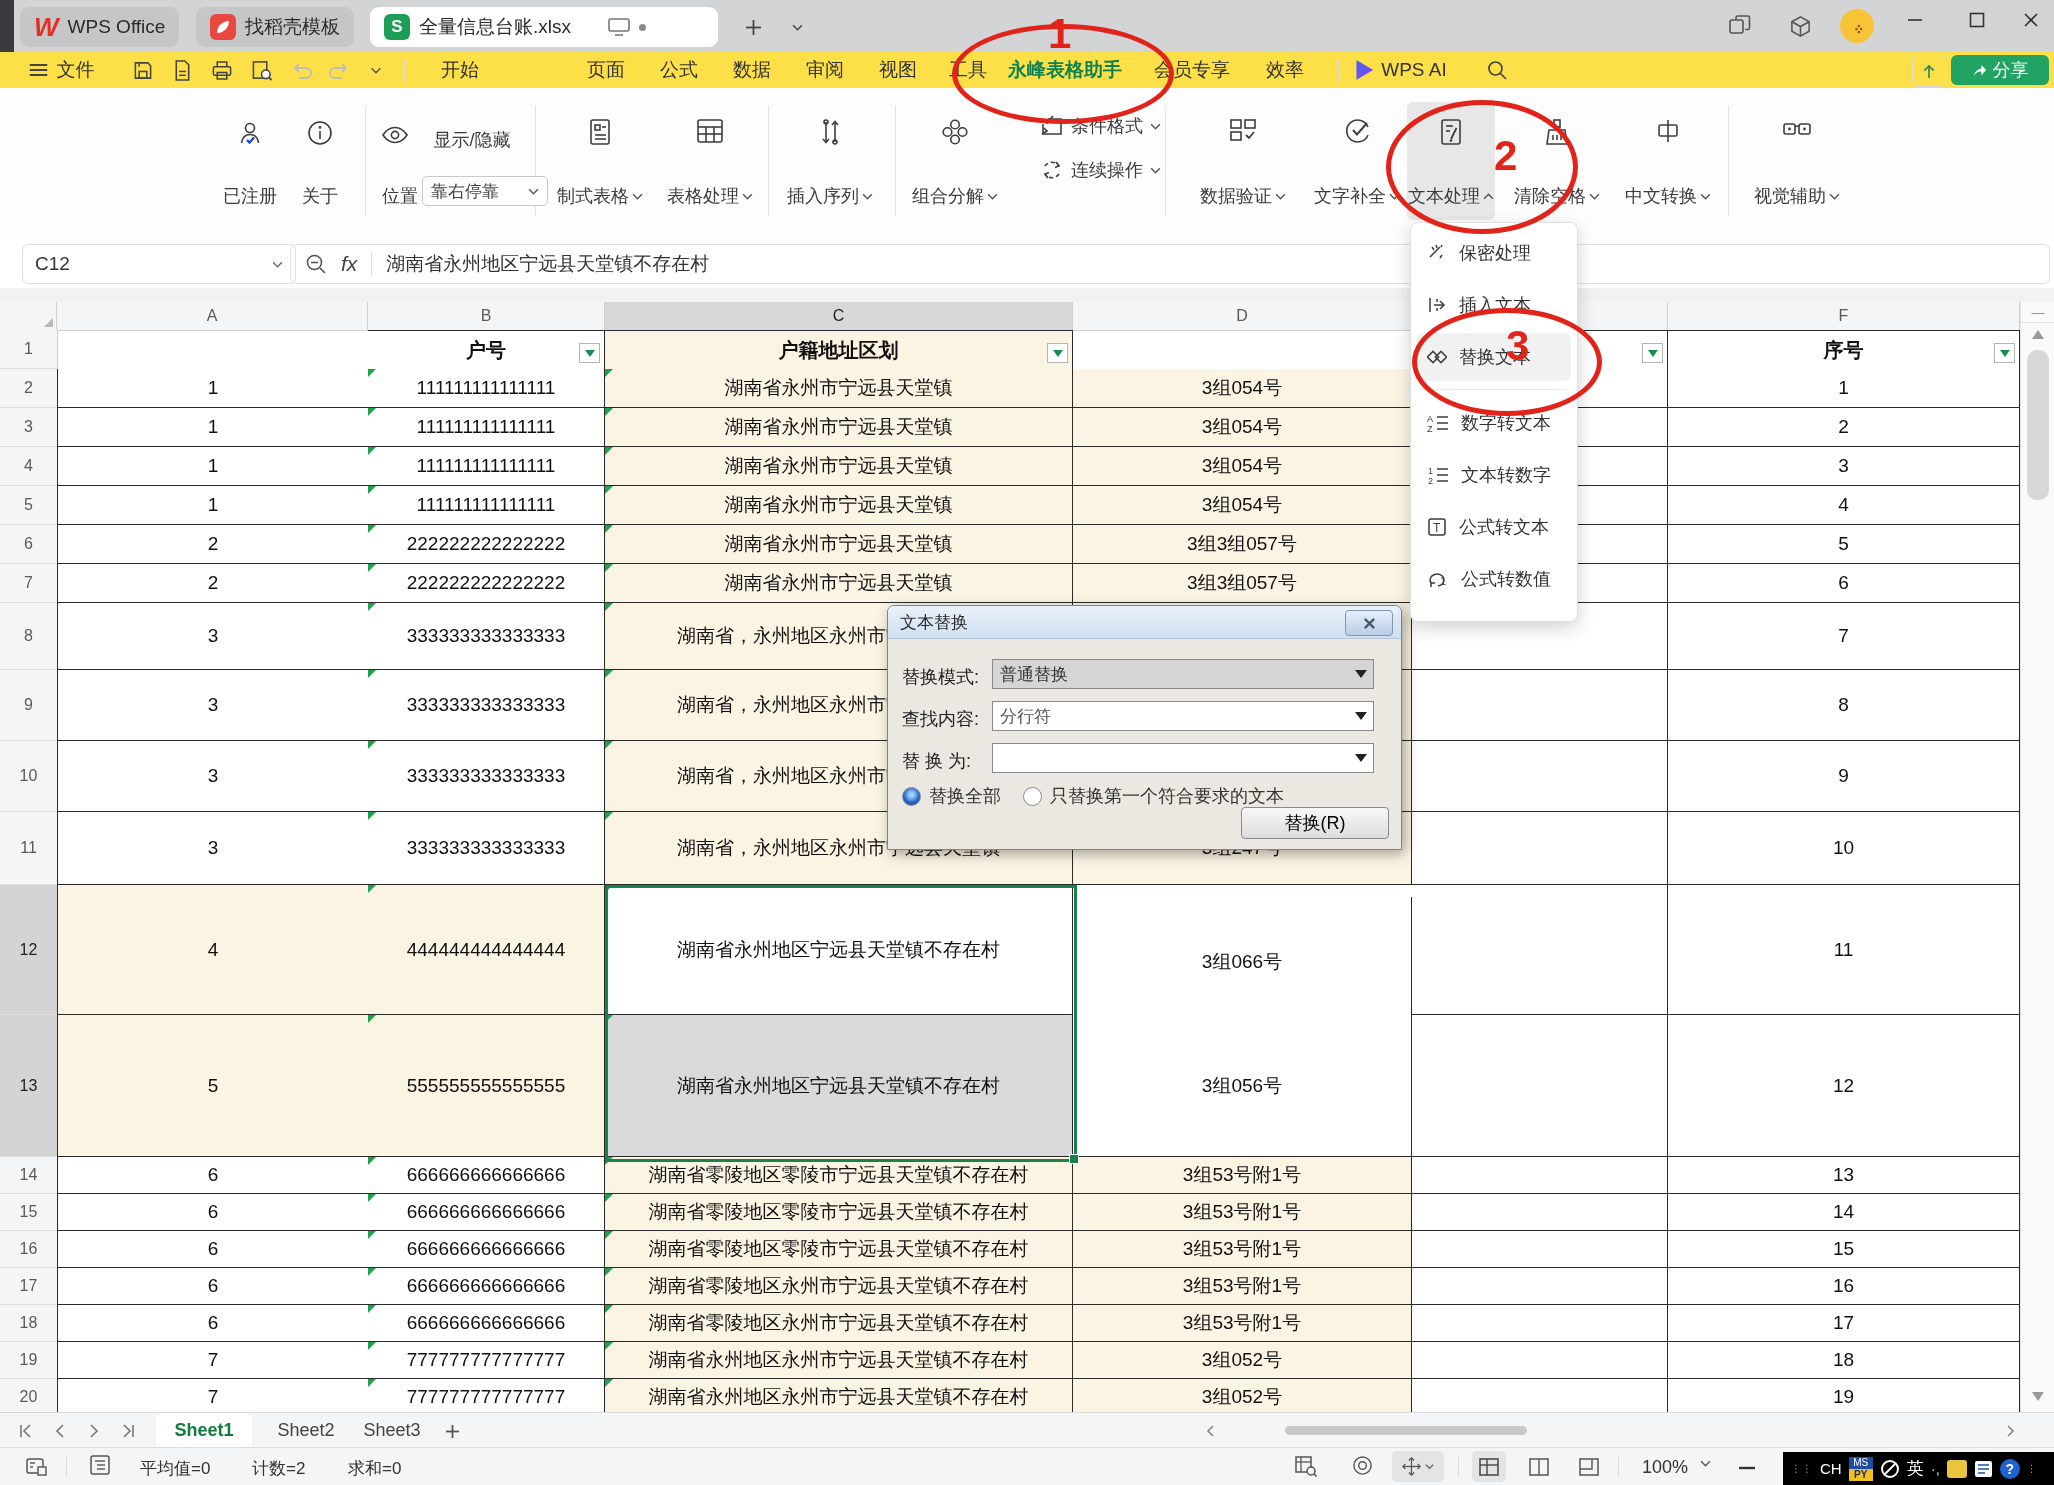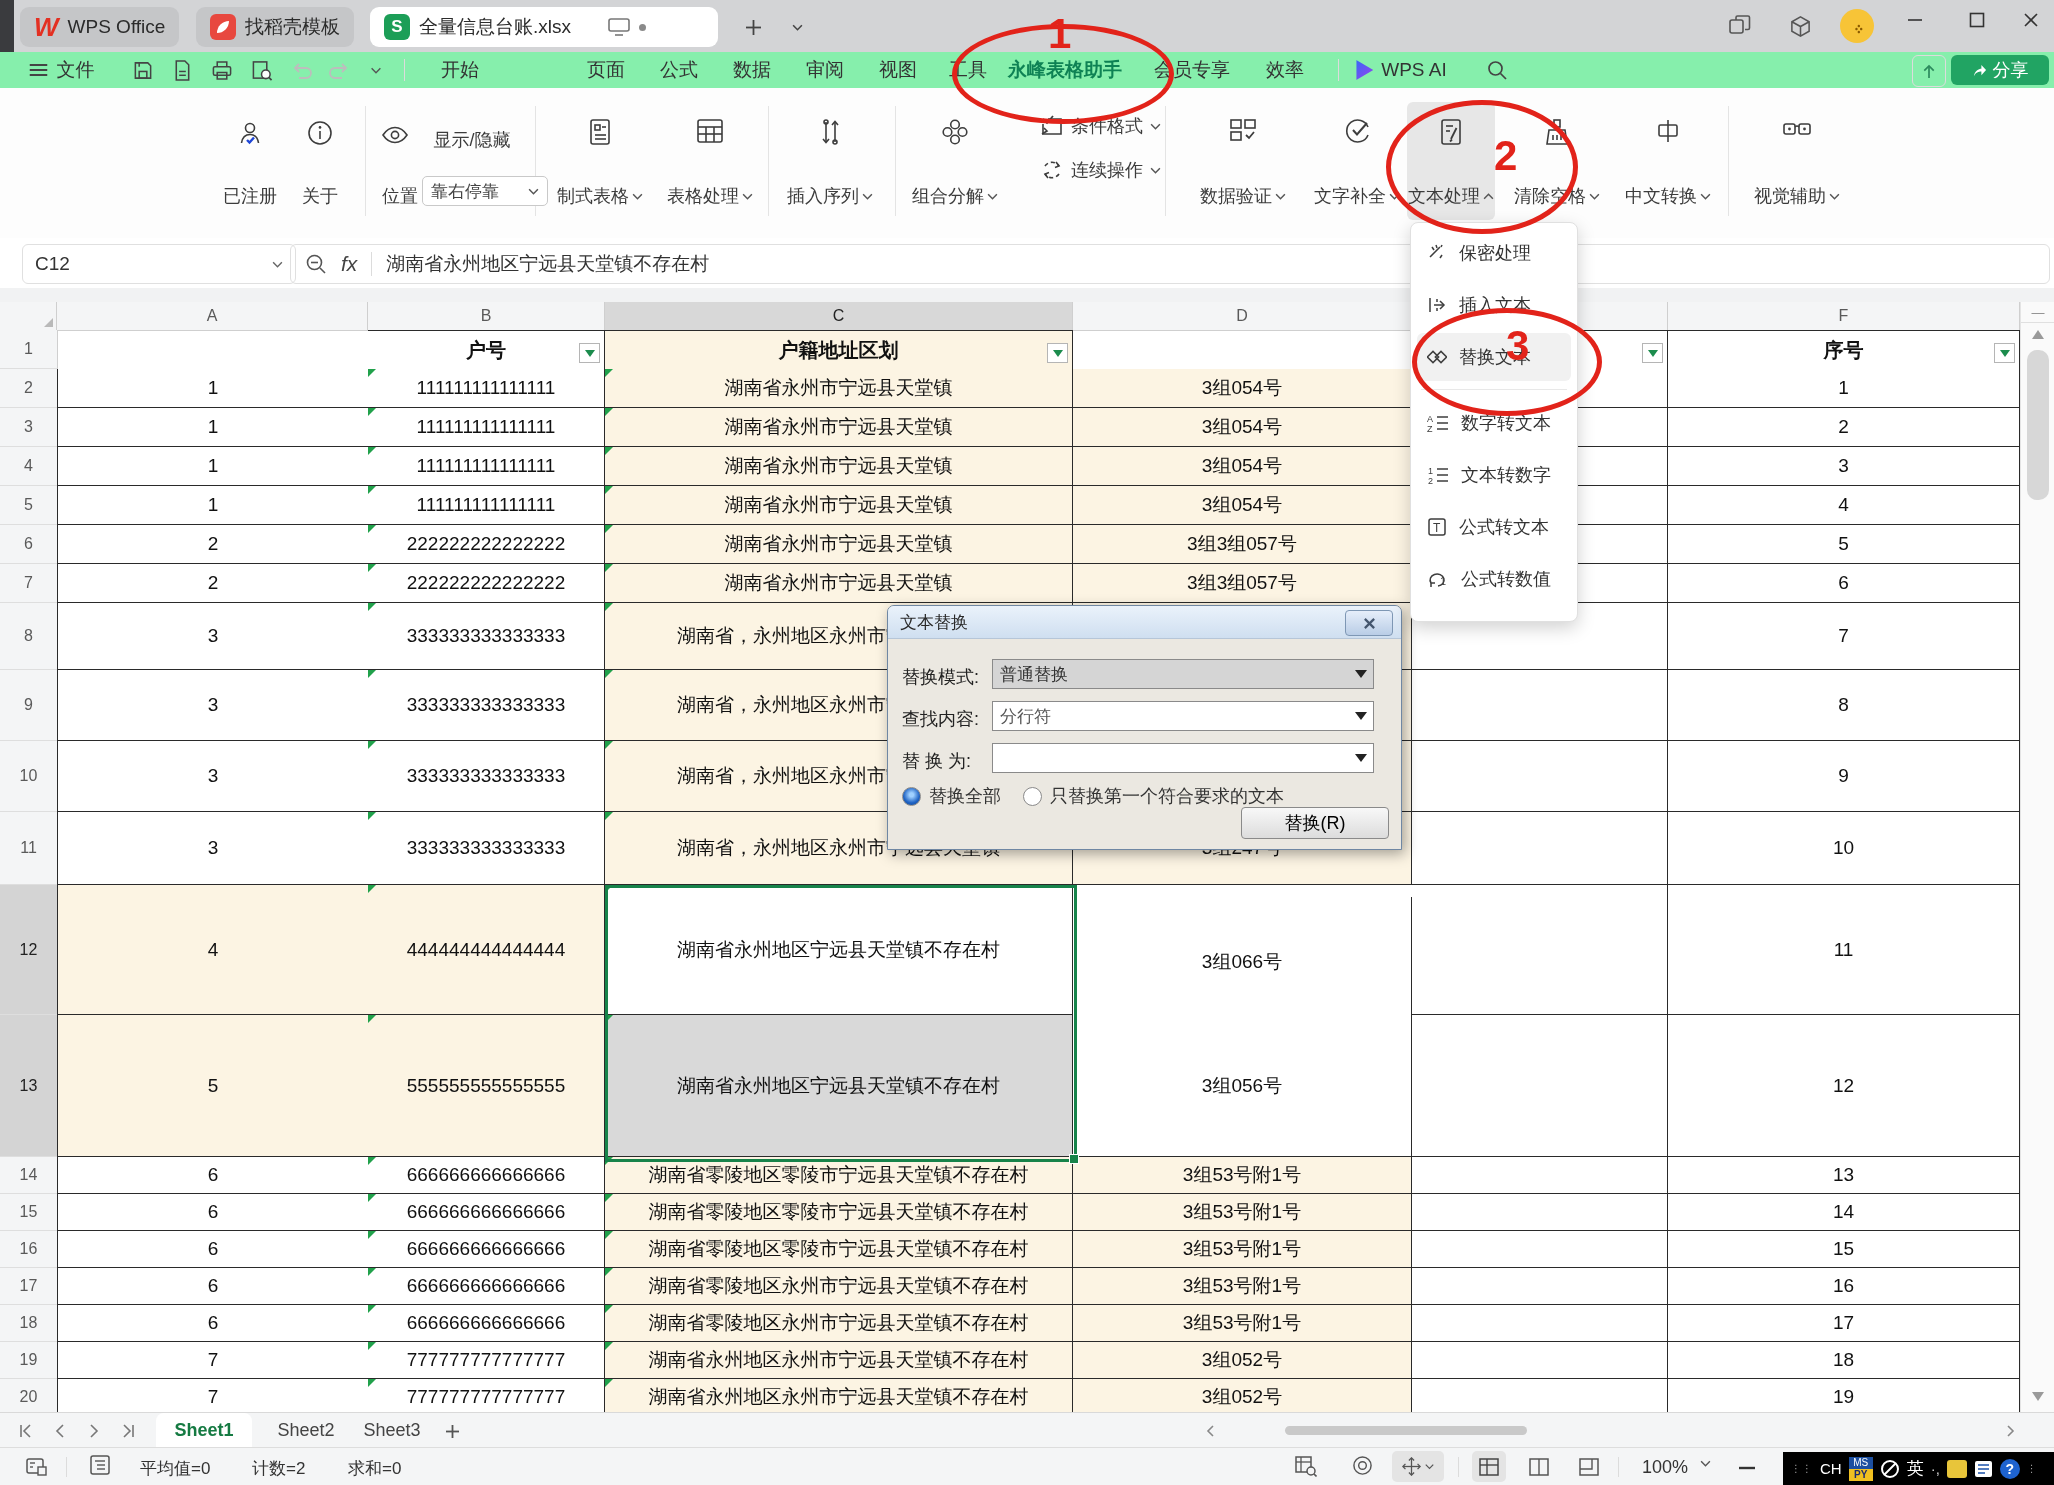--- a/index.html
+++ b/index.html
@@ -15,21 +15,21 @@
   .doc-tab{top:7px;height:40px;border-radius:9px;background:#c5c6c8;display:flex;align-items:center;padding:0 14px;gap:9px;font-size:19px;color:#2b2b2b;}
   .doc-tab.active{background:#ffffff;}
   .tab-ico{width:26px;height:26px;border-radius:6px;color:#fff;font-weight:bold;font-size:17px;}
   #wps-logo{color:#e33022;font-weight:bold;font-size:26px;font-style:italic;}
   #docer-ico{background:#e8483f;}
   #docer-leaf{width:12px;height:12px;background:#fff;border-radius:12px 0 12px 0;}
   #s-ico{background:#1c9e57;}
   
   .winbtn{width:46px;height:40px;top:0;}
   
-  #menubar{left:0;top:52px;width:2054px;height:36px;background:#86efac;border-bottom:6px solid #6d28d9;}
+  #menubar{left:0;top:52px;width:2054px;height:36px;background:#fde047;border-bottom:6px solid #6d28d9;}
   .menu-item{position:absolute;top:0;height:36px;transform:translateX(-50%);display:flex;align-items:center;font-size:19px;color:#333;white-space:nowrap;}
   .menu-item.active{color:#0e8254;font-weight:bold;}
   .vdiv{width:1px;background:#dcdcdc;}
   #share-btn{background:#21a463;color:#fff;border-radius:6px;font-size:18px;gap:6px;}
   
   #ribbon{left:0;top:88px;width:2054px;height:150px;background:#fdfdfd;border-bottom:1px solid #e2e2e2;}
   .rbtn-label{position:absolute;transform:translateX(-50%);font-size:18px;color:#3c3c3c;white-space:nowrap;display:flex;align-items:center;gap:3px;}
   .rbtn-icon{position:absolute;transform:translateX(-50%);}
   .ribbon-div{position:absolute;top:18px;height:110px;width:1px;background:#e4e4e4;}
   .active-rbtn{position:absolute;background:#e7e7e7;border-radius:6px;}

